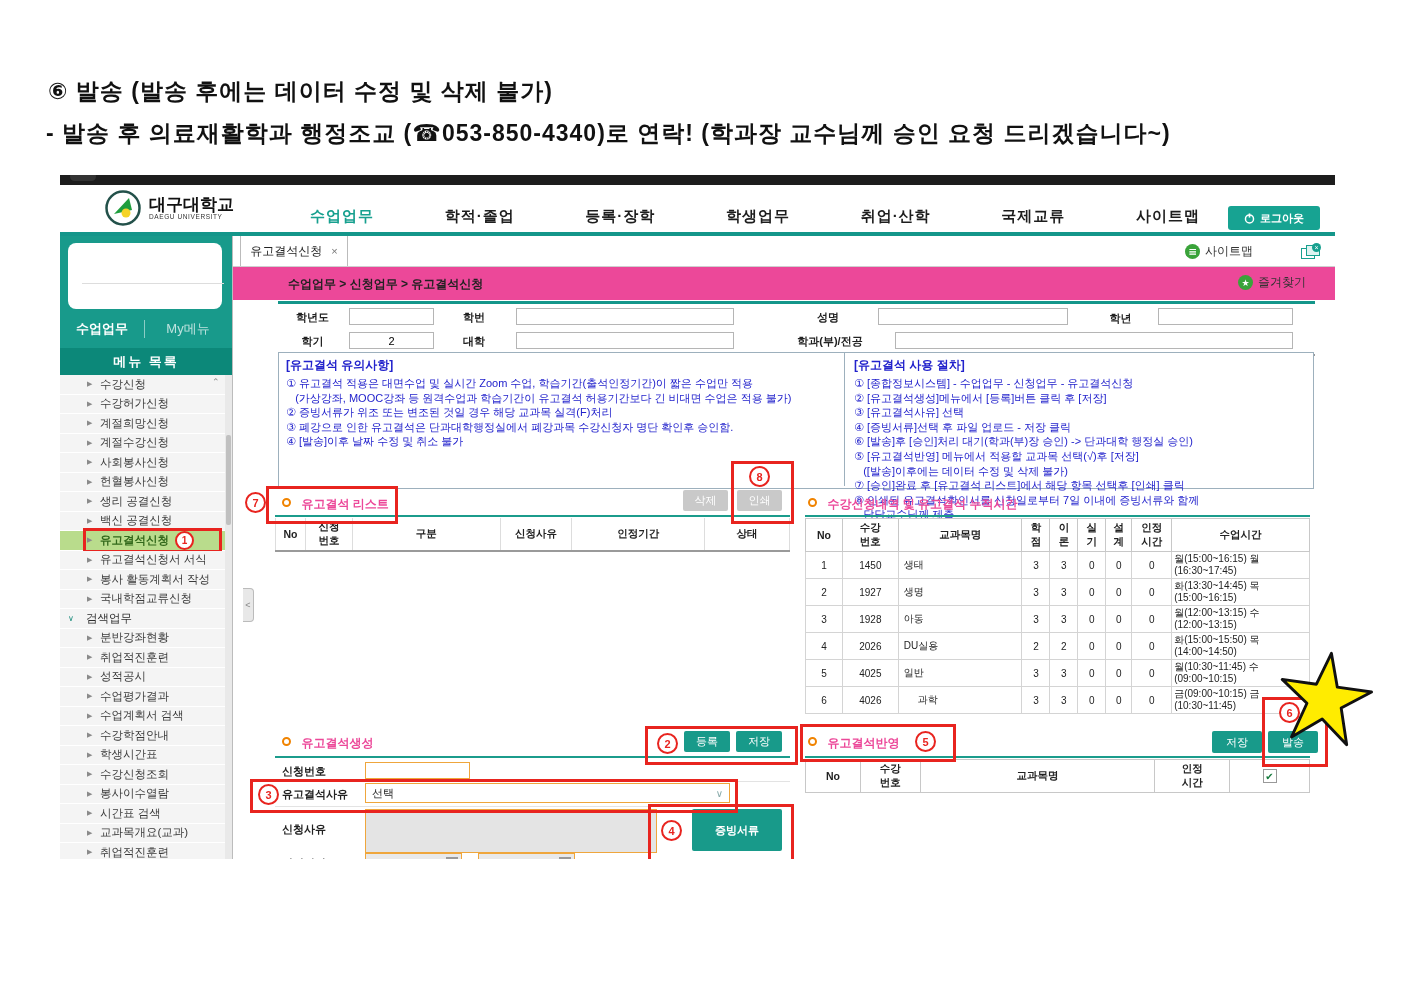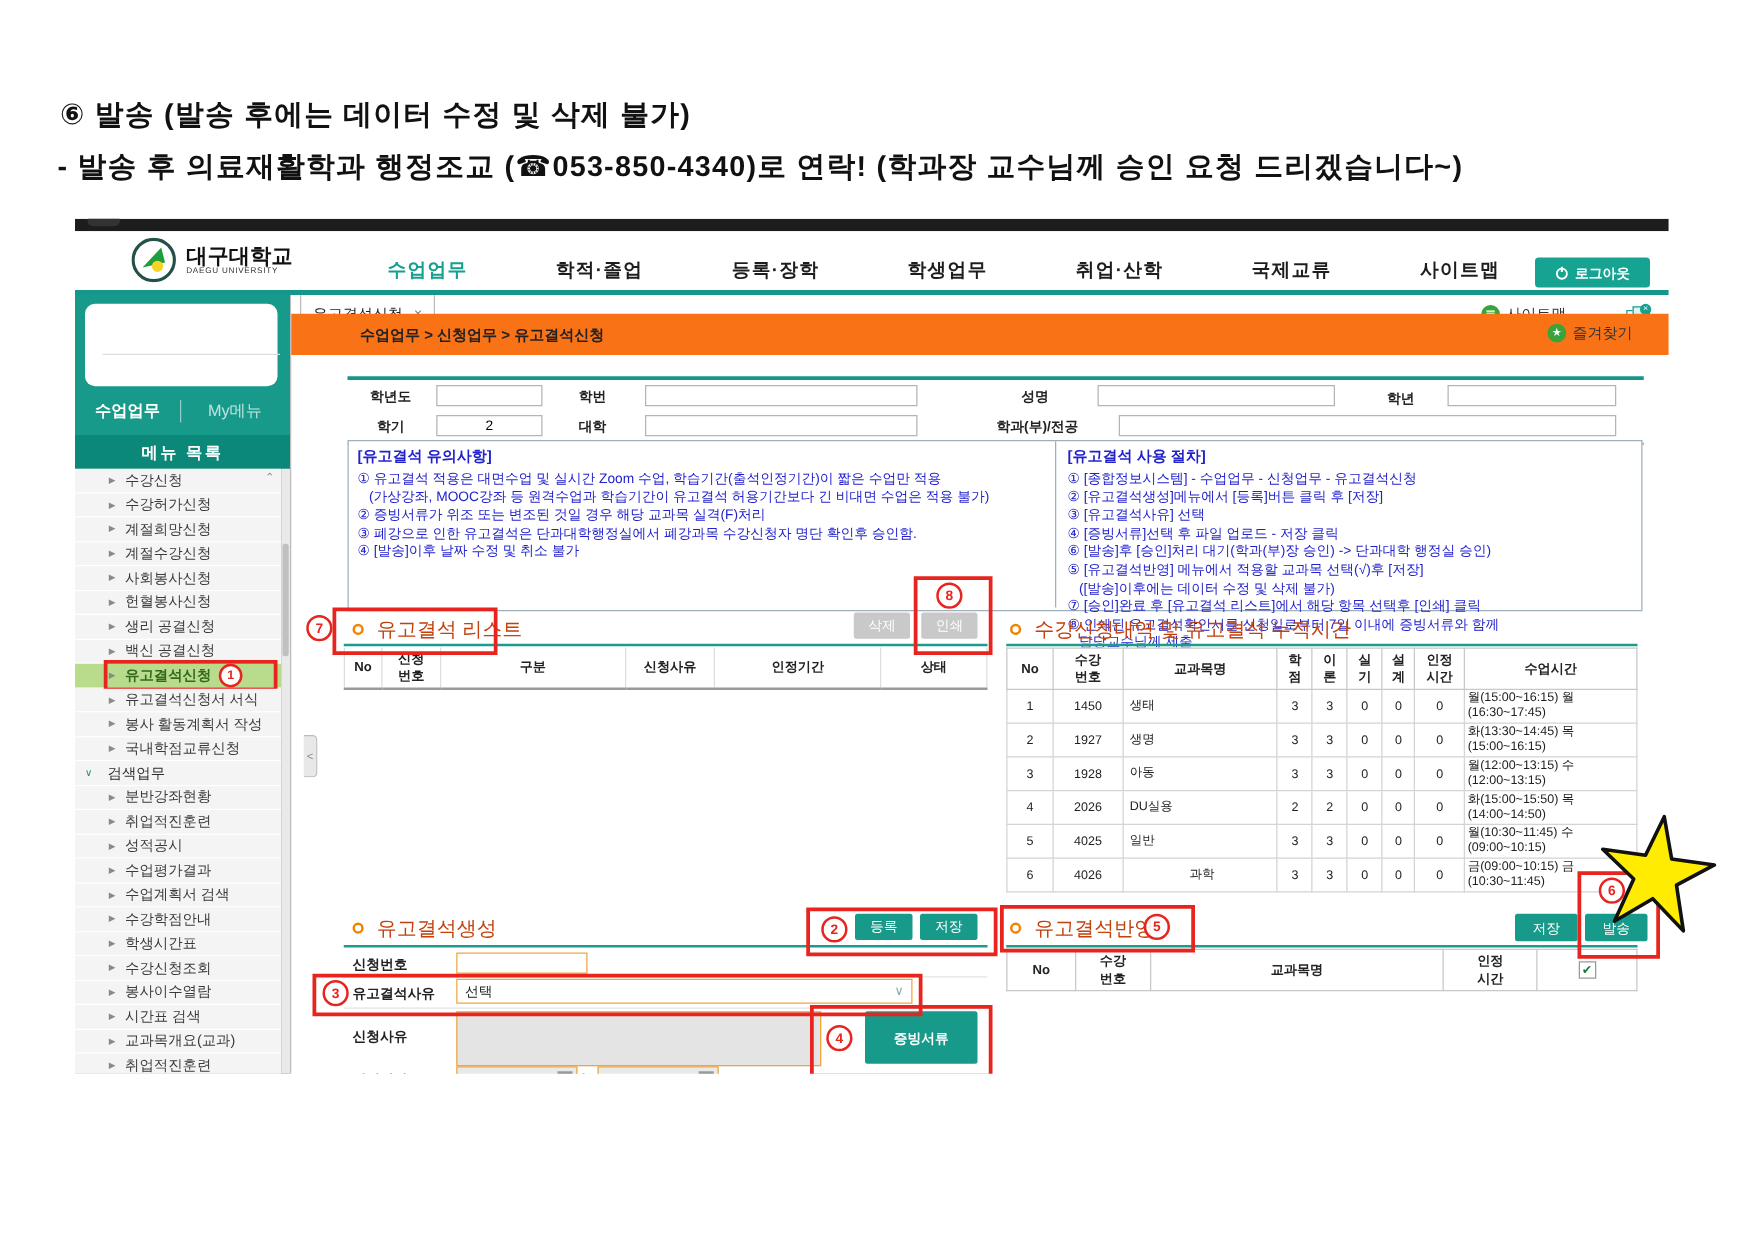--- a/index.html
+++ b/index.html
@@ -35,33 +35,33 @@
   .menu-item.active{background:#b9dc8c;color:#33691c;font-weight:bold}
   .menu-item.active::after{content:"";position:absolute;left:23px;right:3px;top:-3px;bottom:-3px;border:3px solid #e8241f;pointer-events:none}
   .sb-scroll{position:absolute;left:165px;top:139px;width:7px;height:484px;background:#e9e9e9}
   .sb-thumb{position:absolute;left:1px;top:60px;width:5px;height:90px;background:#c0c0c0;border-radius:2px}
   .sb-up{position:absolute;left:152px;top:141px;font-size:9px;color:#888}
   .vline{position:absolute;left:172px;top:61px;width:1px;height:623px;background:#bcbcbc}
   .tabbar{position:absolute;left:173px;top:61px;width:1102px;height:30px;background:#fff;border-bottom:1px solid #cfcfcf}
   .tab{position:absolute;left:7px;top:0;width:106px;height:30px;border-left:1px solid #bbb;border-right:1px solid #bbb;
        background:#fff;font-size:12px;display:flex;align-items:center;justify-content:center;gap:9px}
   .tab .x{color:#777;font-size:11px}
-  .crumbrow{position:absolute;left:173px;top:76px;width:1102px;height:33px;background:#f97316}
+  .crumbrow{position:absolute;left:173px;top:92px;width:1102px;height:33px;background:#ec4899}
   .crumb{position:absolute;left:55px;top:9px;font-size:12px;font-weight:bold;color:#222}
   .gcirc{display:inline-flex;width:15px;height:15px;border-radius:50%;background:#3aa33a;color:#fff;
          align-items:center;justify-content:center;font-size:9px}
   .iconlbl{display:flex;align-items:center;gap:5px;font-size:12px;color:#333}
   .formbox{position:absolute;left:218px;top:126px;width:1037px;height:50px;border-top:3px solid #14968a;border-bottom:2px solid #9a9a9a;background:#fff}
   .lbl{position:absolute;font-size:11px;font-weight:bold;display:flex;align-items:center;justify-content:center;color:#222}
   .inp{position:absolute;background:#fff;border:1px solid #b5b5b5;height:17px;font-size:11px;box-sizing:border-box;padding:0 3px;font-family:inherit}
   .notice{position:absolute;left:218px;top:177px;width:1034px;height:135px;border:1px solid #9db0bd;background:#fff}
   .nt{font-size:11px;color:#2222cc;white-space:pre-wrap;line-height:14.6px}
   .nt-title{font-weight:bold;font-size:12px;color:#2222cc;margin-bottom:2px}
   .bullet{display:inline-block;width:5px;height:5px;border:2px solid #f08300;border-radius:50%;background:#fff;margin-right:6px;vertical-align:1px}
-  .sect-title{font-size:16px;font-weight:normal;color:#c2410c}
+  .sect-title{font-size:12px;font-weight:bold;color:#ec4899}
   .teal-underline{position:absolute;height:2px;background:#1b9c8c}
   .tealbtn{position:absolute;background:#189a8a;color:#fff;font-size:11px;display:flex;align-items:center;justify-content:center;
            border-radius:2px;cursor:pointer}
   .graybtn{position:absolute;background:#c9c9c9;color:#fff;font-size:11px;display:flex;align-items:center;justify-content:center;border-radius:2px}
   .redbox{position:absolute;border:3px solid #e8241f;z-index:30;pointer-events:none}
   .co{position:absolute;width:17px;height:17px;border:2px solid #e8241f;border-radius:50%;color:#e8241f;font-size:11px;
       font-weight:bold;display:flex;align-items:center;justify-content:center;background:rgba(255,255,255,.9);z-index:31}
   table.grid{border-collapse:collapse;background:#fff}
   .grid th{border:1px solid #c8c8c8;font-size:10.5px;font-weight:bold;text-align:center;white-space:pre-line;padding:2px 1px;background:#fff}
   .grid td{border:1px solid #d4d4d4;font-size:10px;text-align:center;padding:1px 2px}
@@ -435,21 +435,21 @@
           <td style="height: 24px;">3</td>
           <td style="height: 24px;">3</td>
           <td style="height: 24px;">0</td>
           <td style="height: 24px;">0</td>
           <td style="height: 24px;">0</td>
           <td class="tl" style="height: 24px;">월(10:30~11:45) 수(09:00~10:15)</td>
         </tr>
         <tr>
           <td style="height: 24px;">6</td>
           <td style="height: 24px;">4026</td>
-          <td class="tl" style="height: 24px; padding-left: 5px; text-align: center;">과학</td>
+          <td class="tl" style="height: 24px; padding-left: 19px;">과학</td>
           <td style="height: 24px;">3</td>
           <td style="height: 24px;">3</td>
           <td style="height: 24px;">0</td>
           <td style="height: 24px;">0</td>
           <td style="height: 24px;">0</td>
           <td class="tl" style="height: 24px;">금(09:00~10:15) 금(10:30~11:45)</td>
         </tr>
       </tbody>
   </table>
 

